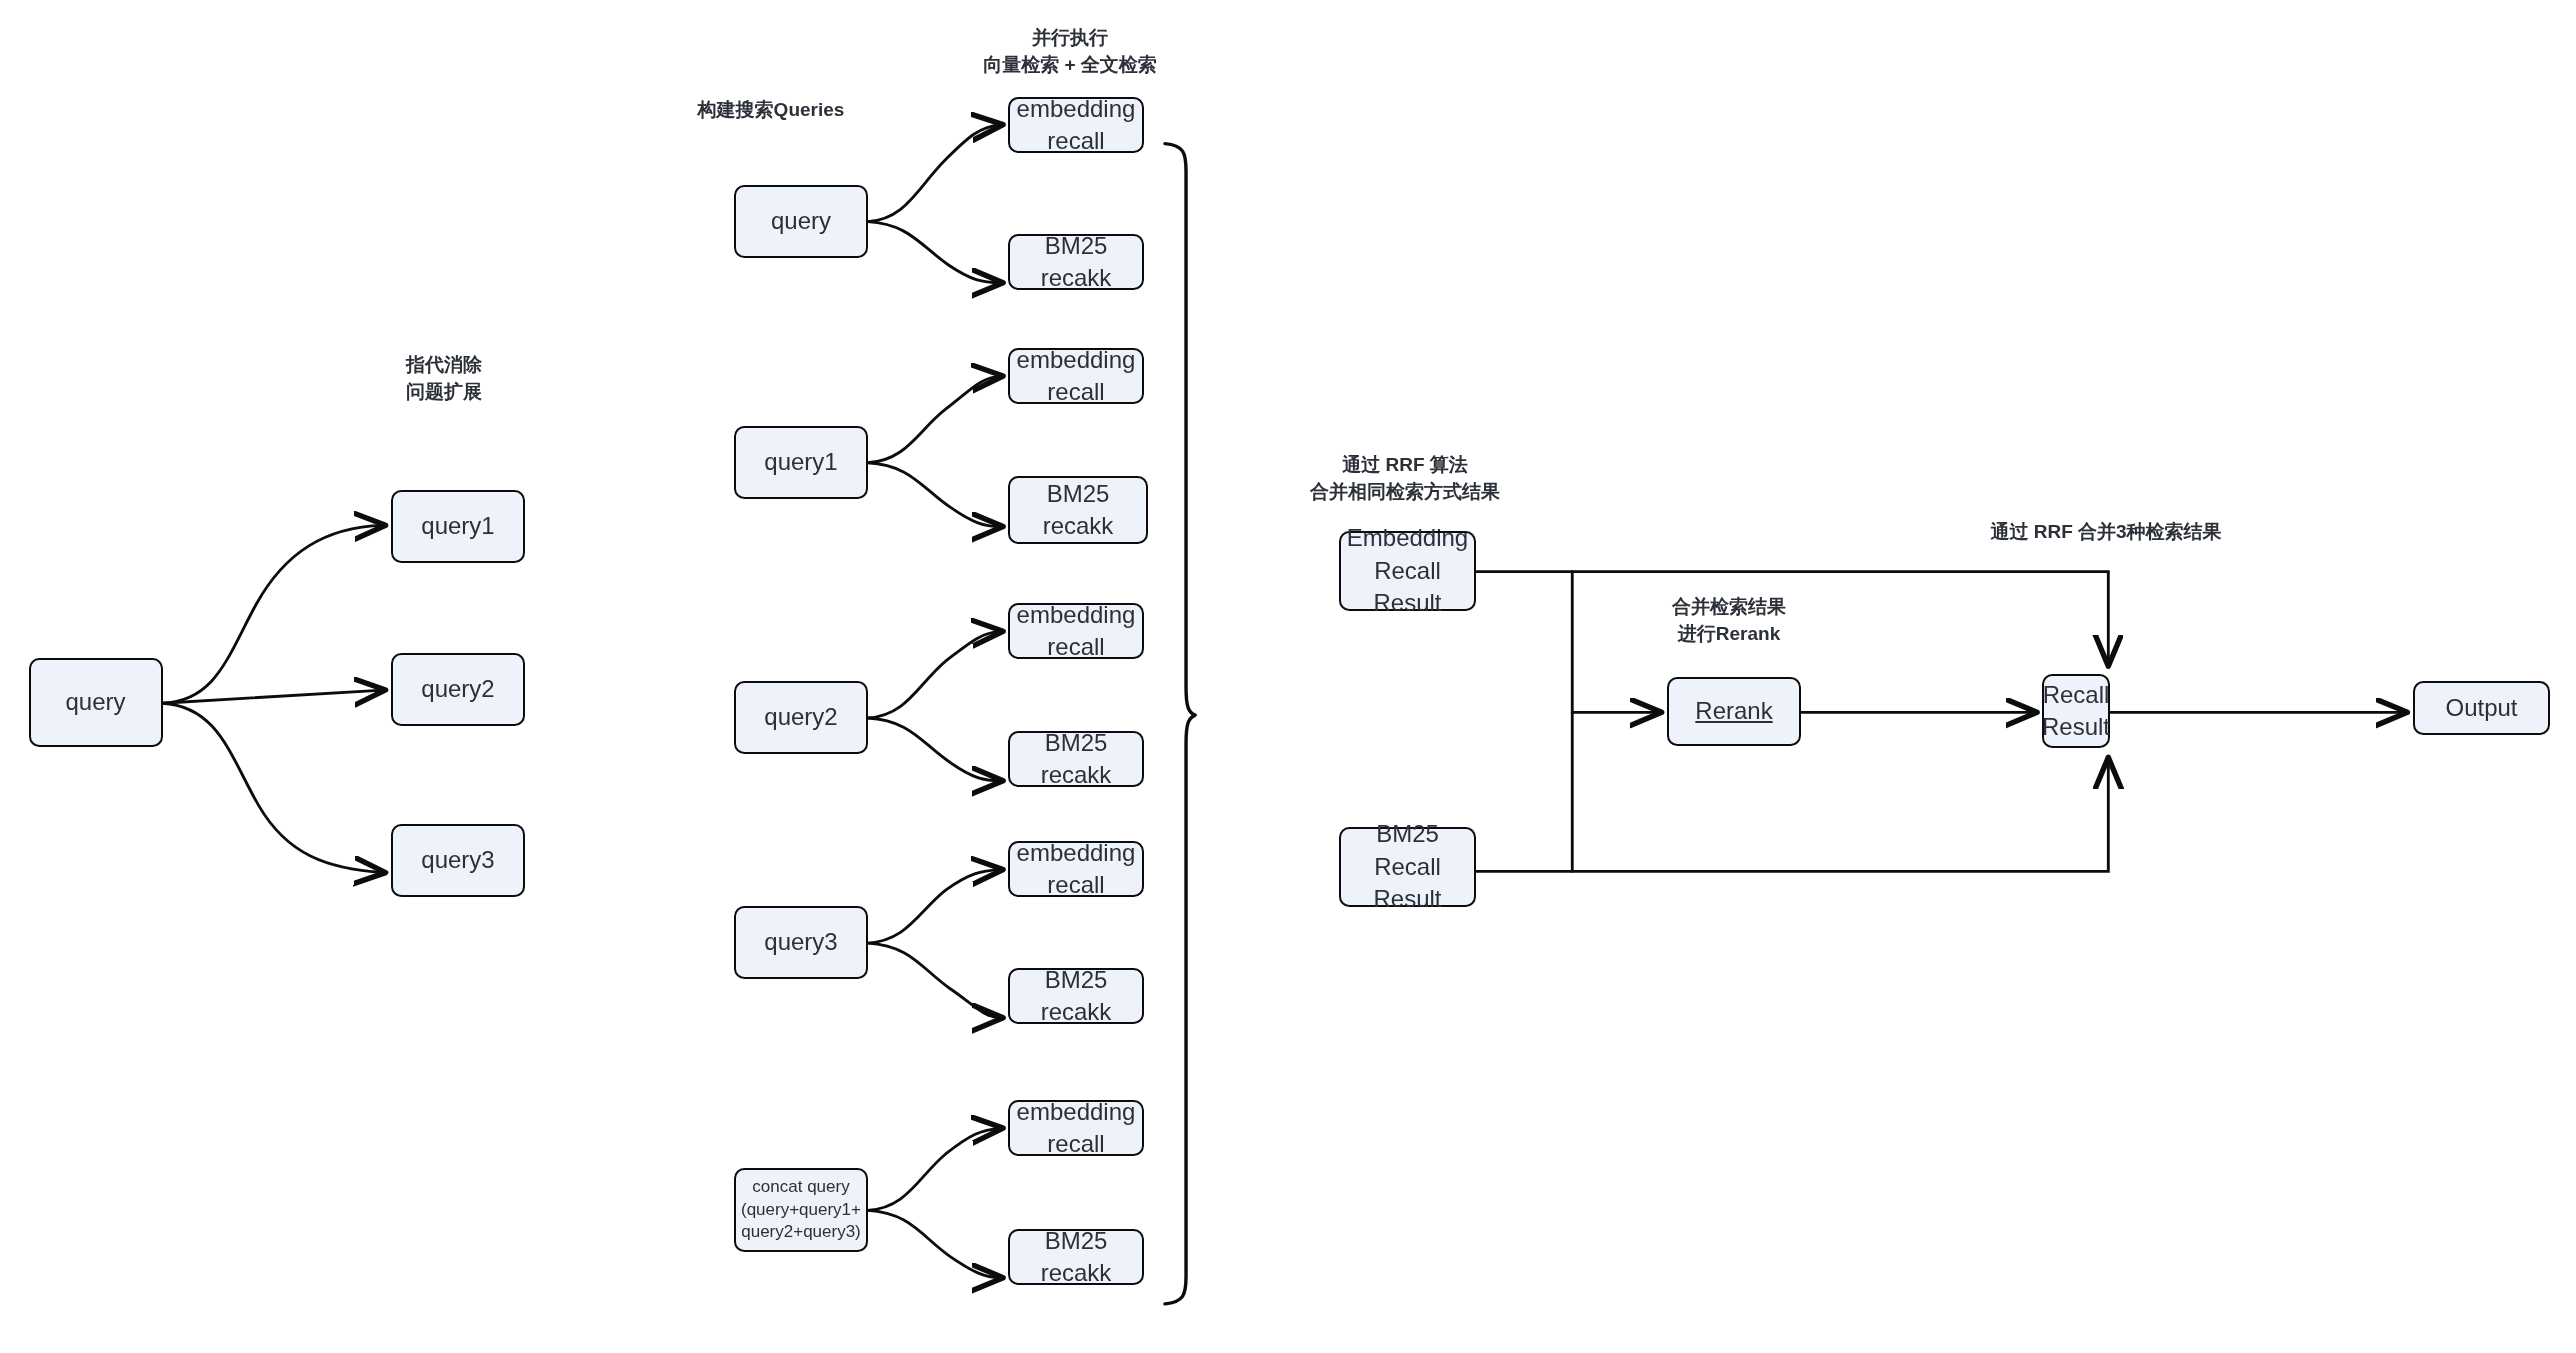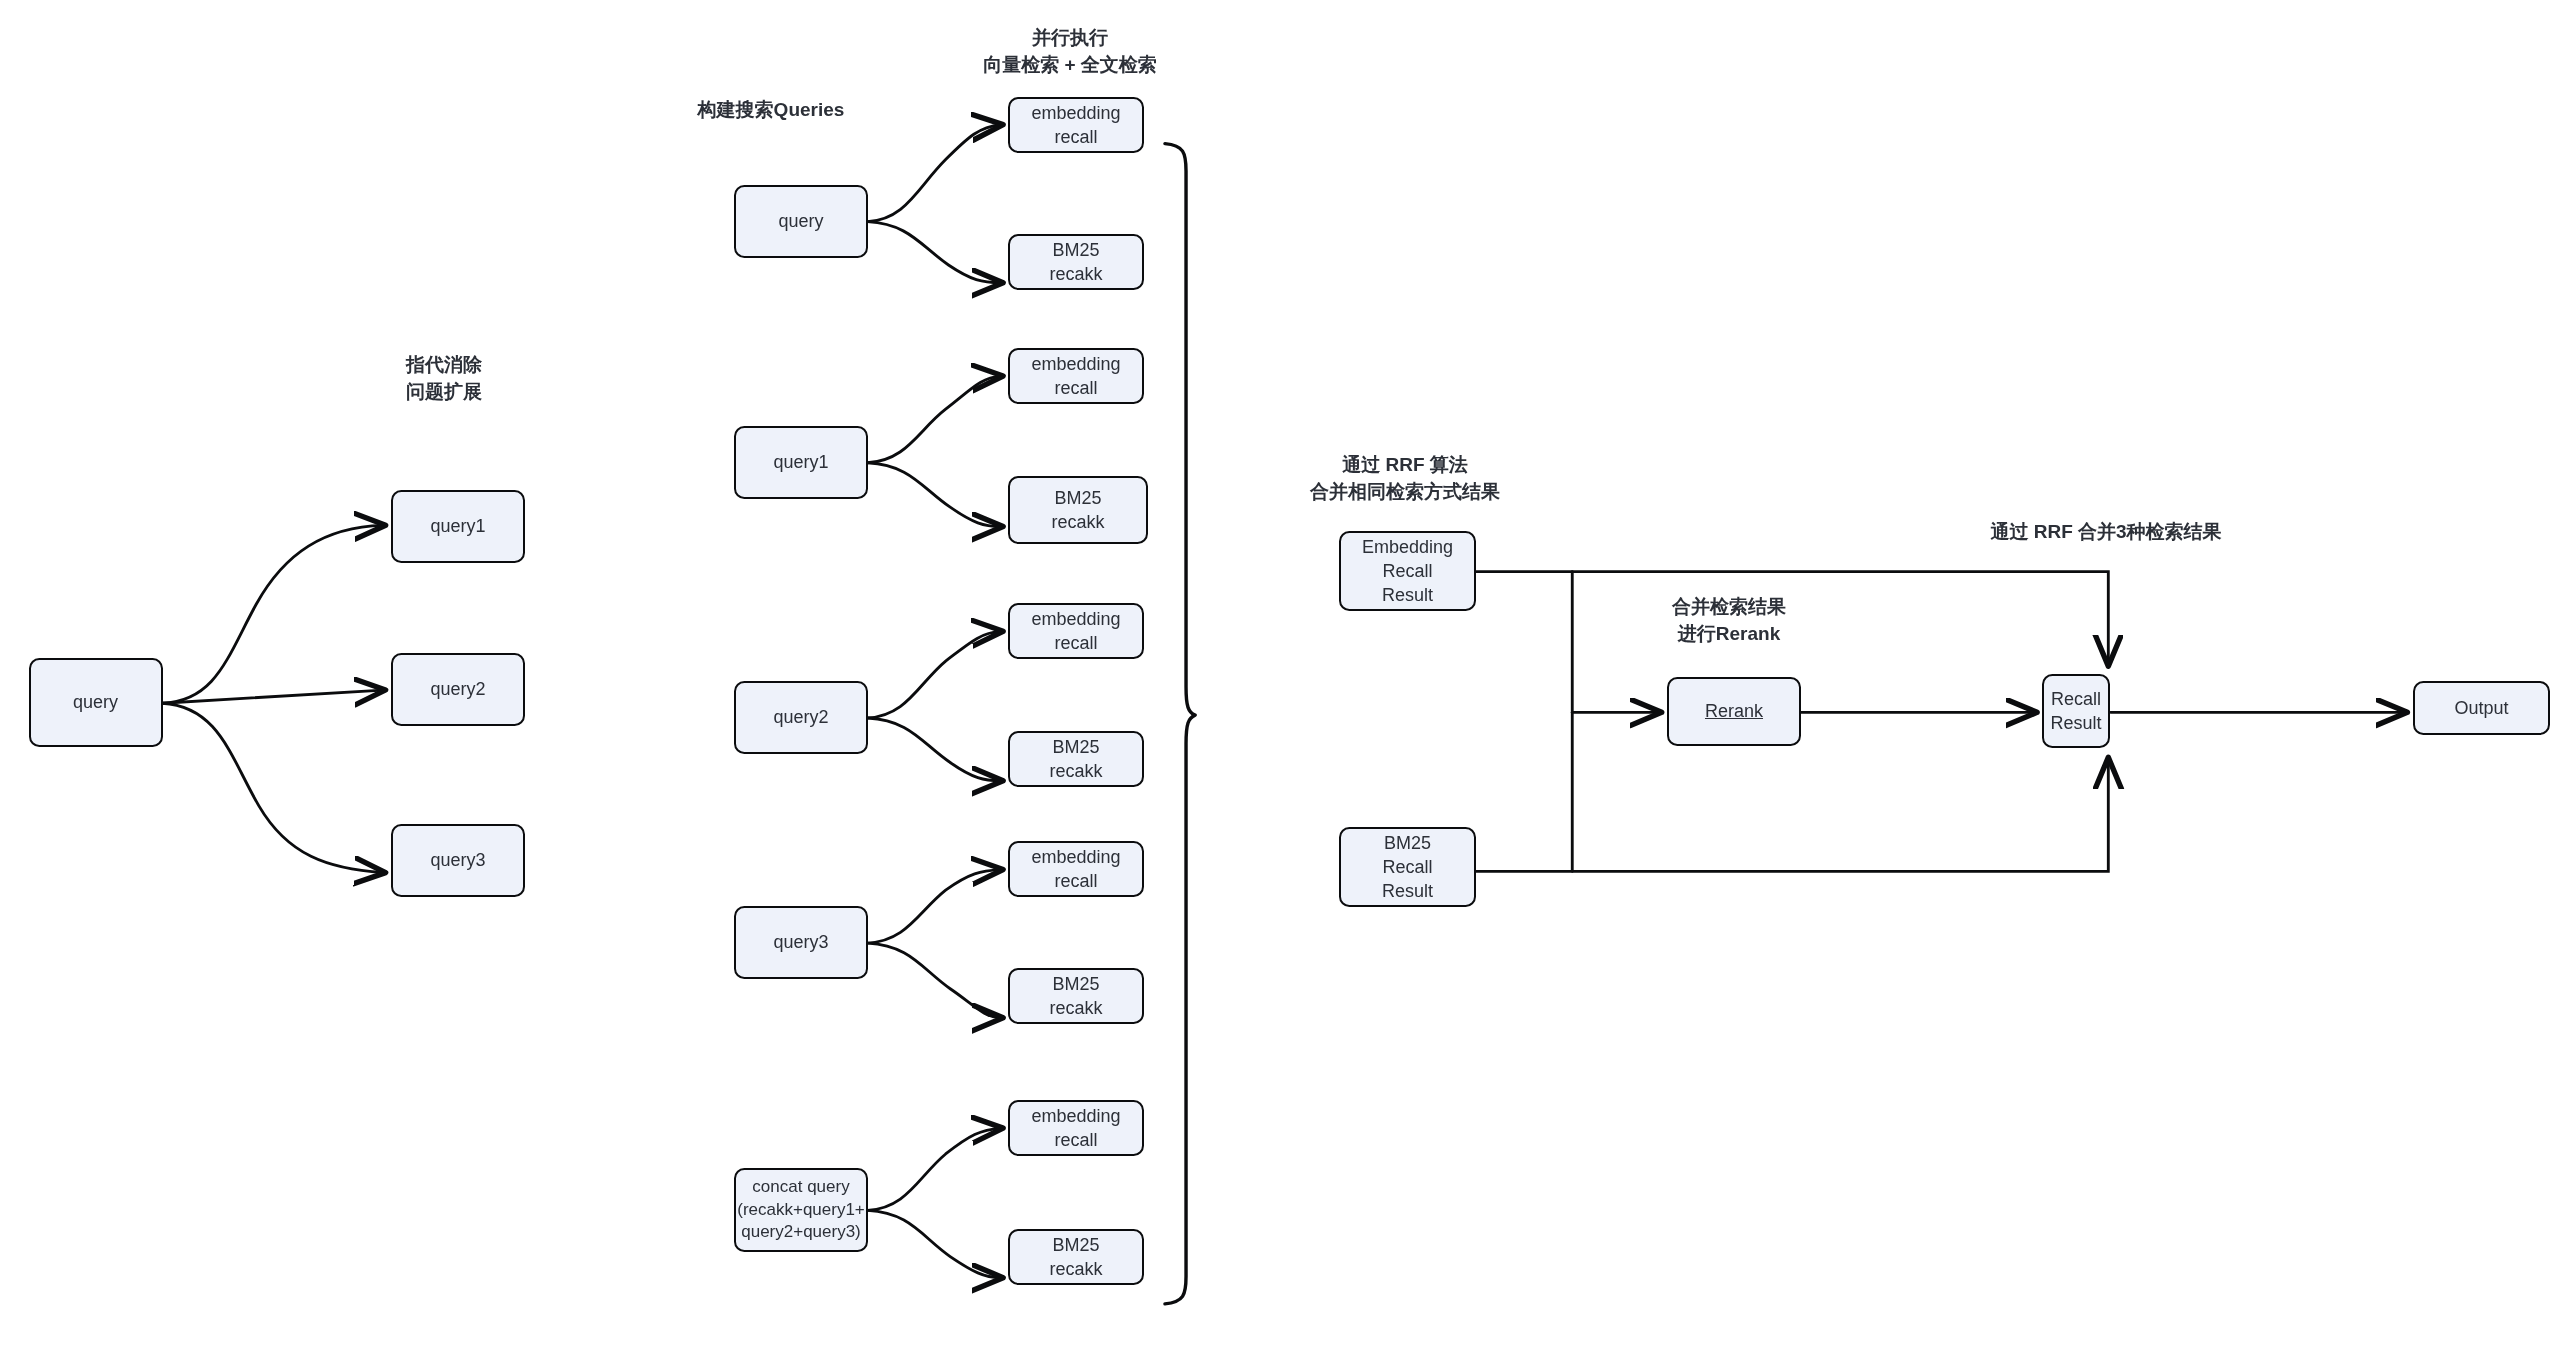--- a/index.html
+++ b/index.html
@@ -25,21 +25,21 @@
     position: absolute;
     box-sizing: border-box;
     background: #eef2fa;
     border: 2.8px solid #0b0c0e;
     border-radius: 10.3px;
     display: flex;
     align-items: center;
     justify-content: center;
     text-align: center;
     color: #2c3038;
-    font-size: 18px;
+    font-size: 24px;
     line-height: 1.35;
     font-family: "Liberation Sans", "DejaVu Sans", sans-serif;
     white-space: pre-line;
     padding: 2.3px 4.6px;
   }
   .caption {
     position: absolute;
     color: #2c3038;
     font-size: 19px;
     line-height: 1.42;
@@ -112,21 +112,21 @@
   <div class="node-box" style="left:28.5px;   top:658px; width:134px; height:89px;">query</div>
   <div class="node-box" style="left:391px;  top:490px;  width:134px; height:73px;">query1</div>
   <div class="node-box" style="left:391px;  top:653px; width:134px; height:73px;">query2</div>
   <div class="node-box" style="left:391px;  top:824px; width:134px; height:73px;">query3</div>
 
   <div class="node-box" style="left:734px; top:185px;  width:134px; height:73px;">query</div>
   <div class="node-box" style="left:734px; top:426px;  width:134px; height:73px;">query1</div>
   <div class="node-box" style="left:734px; top:681px; width:134px; height:73px;">query2</div>
   <div class="node-box" style="left:734px; top:906px; width:134px; height:73px;">query3</div>
   <div class="node-box" style="left:734px; top:1168px; width:134px; height:84px; font-size:17px;">concat query
-(recakk+query1+
+(query+query1+
 query2+query3)</div>
 
   <div class="node-box" style="left:1008px; top:97px;  width:136px; height:56px;">embedding
 recall</div>
   <div class="node-box" style="left:1008px; top:234px;  width:136px; height:56px;">BM25
 recakk</div>
   <div class="node-box" style="left:1008px; top:348px;  width:136px; height:56px;">embedding
 recall</div>
   <div class="node-box" style="left:1008px; top:476px;  width:140px; height:68px;">BM25
 recakk</div>

